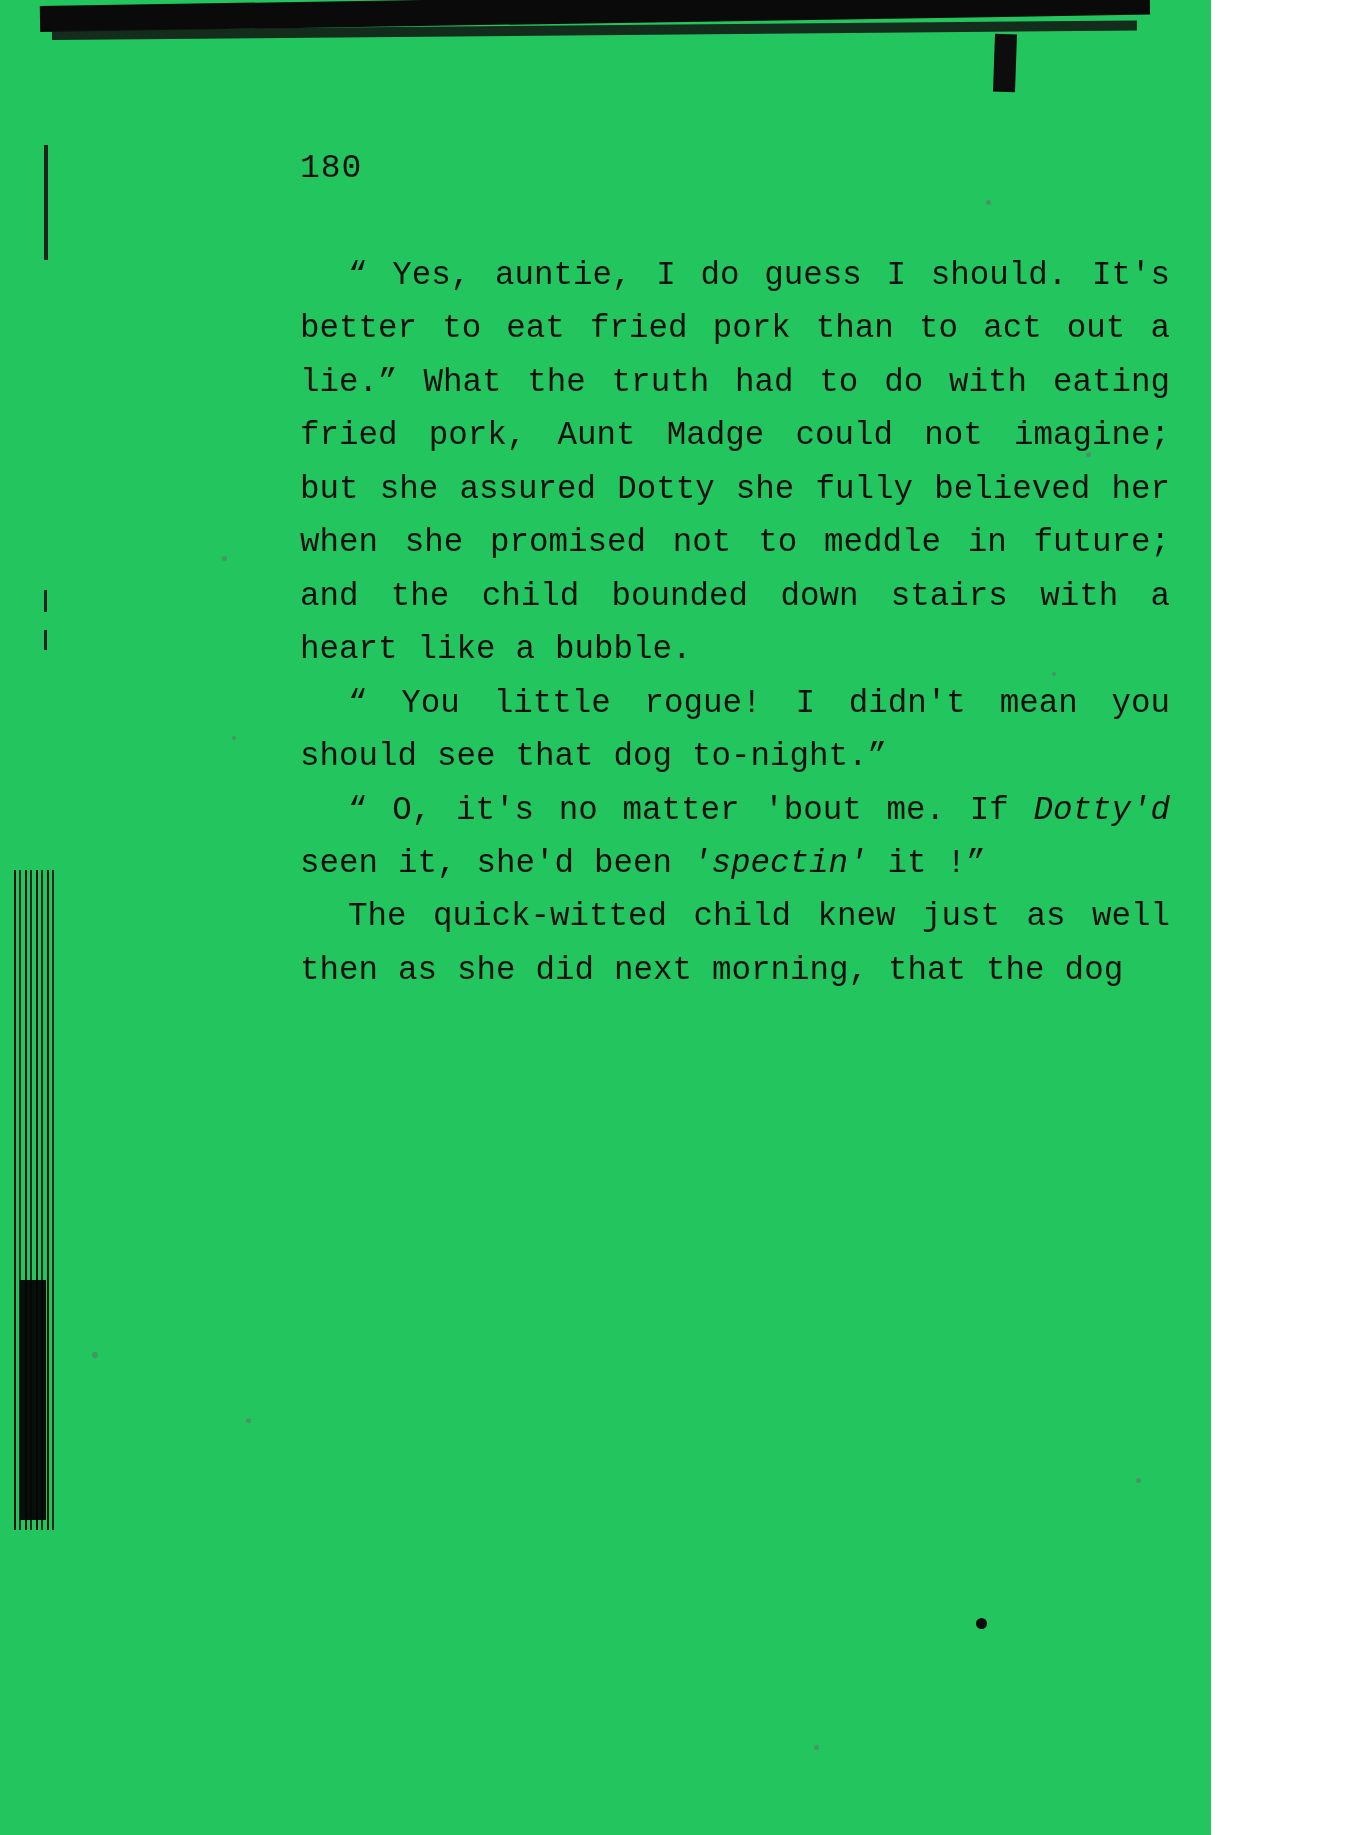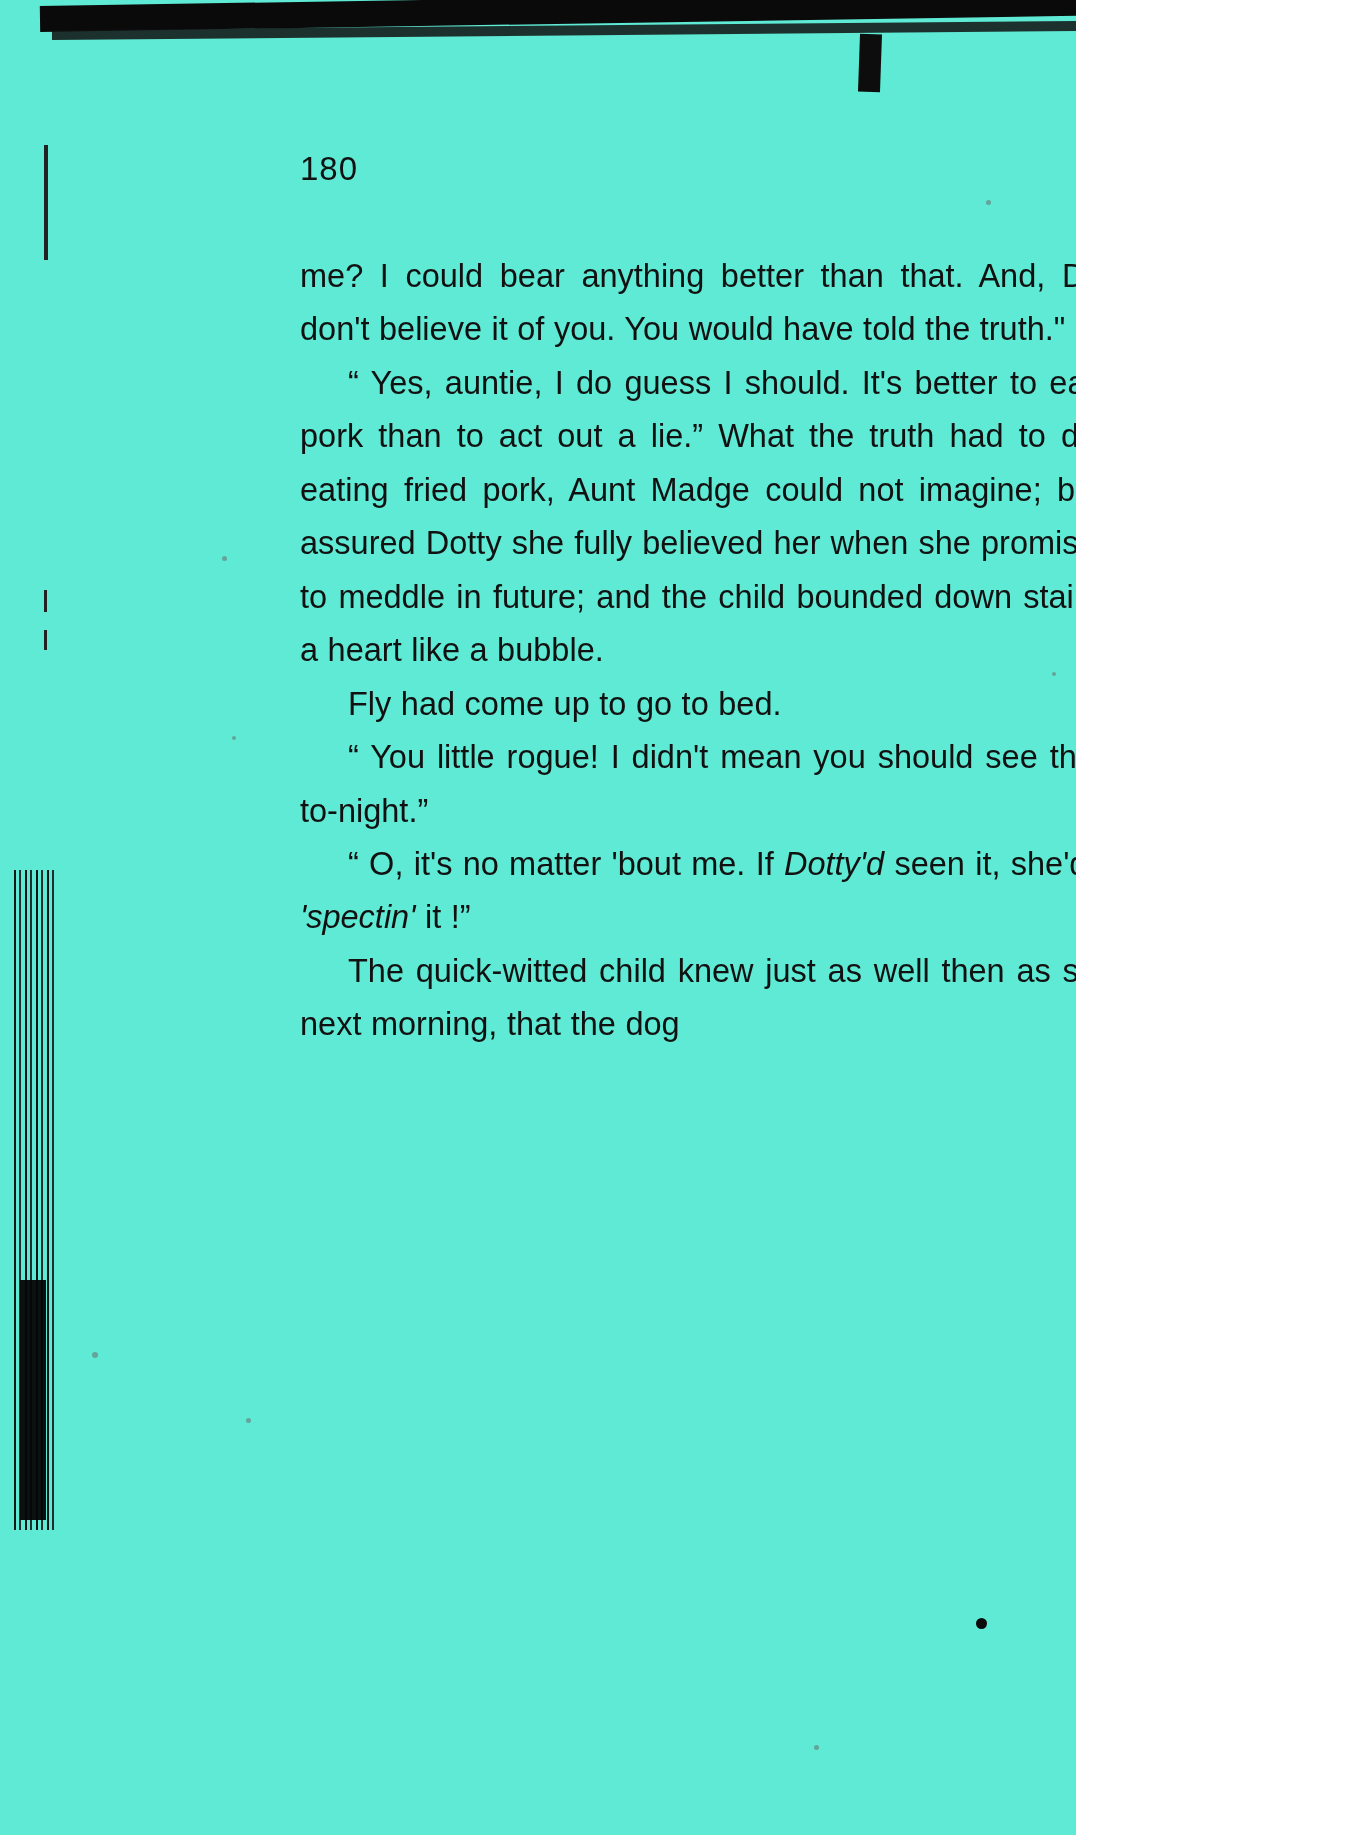--- a/index.html
+++ b/index.html
@@ -2,25 +2,25 @@
 <html><head>
 <meta charset="utf-8">
 <style>
   html, body {
     margin: 0;
     padding: 0;
     background: #ffffff;
   }
   #page {
     position: relative;
-    width: 1076px;
+    width: 1211px;
     height: 1835px;
-    background: #5eead4;
+    background: #22c55e;
     overflow: hidden;
-    font-family: Liberation Sans, sans-serif;
+    font-family: Liberation Mono, monospace;
     color: #111111;
   }
 
   
   .scan-top-bar {
     position: absolute;
     top: 6px;
     left: 40px;
     width: 1110px;
     height: 26px;
@@ -152,23 +152,21 @@
   <div class="speck" style="left:246px; top:1418px; width:5px; height:5px;"></div>
   <div class="speck" style="left:814px; top:1745px; width:5px; height:5px;"></div>
   <div class="speck" style="left:1136px; top:1478px; width:5px; height:5px;"></div>
 
   <div class="content">
 
     <div class="running-head">
       <span class="folio">180</span>
     </div>
 
-    <p class="para noindent">me? I could bear anything better than that. And, Dotty, I don't believe it of you.   You would have told the truth."</p>
     <p class="para">“ Yes, auntie, I do guess I should.   It's better to eat fried pork than to act out a lie.”   What the truth had to do with eating fried pork, Aunt Madge could not imagine; but she assured Dotty she fully believed her when she promised not to meddle in future; and the child bounded down stairs with a heart like a bubble.</p>
-    <p class="para">Fly had come up to go to bed.</p>
     <p class="para">“ You little rogue!   I didn't mean you should see that dog to-night.”</p>
 
     <p class="para"><span>“ O, it's no matter 'bout me.   If </span><em>Dotty'd</em> <span>seen it, she'd been </span><em>'spectin'</em><span> it !”</span></p>
 
     <p class="para">The quick-witted child knew just as well then as she did next morning, that the dog</p>
   </div>
 
   <div class="ink-dot" style="left:976px; top:1618px;"></div>
 
 </div>

